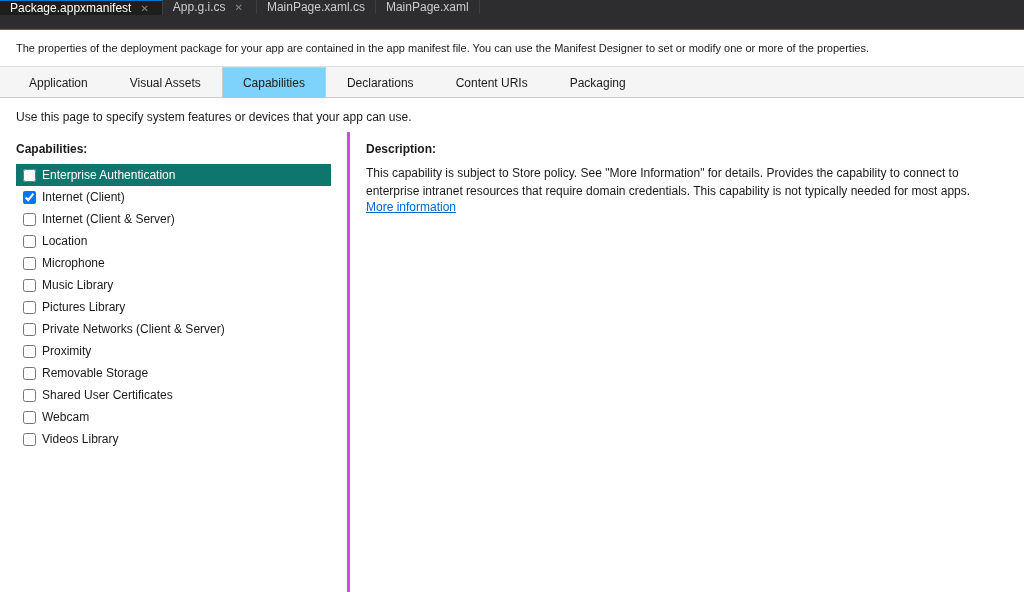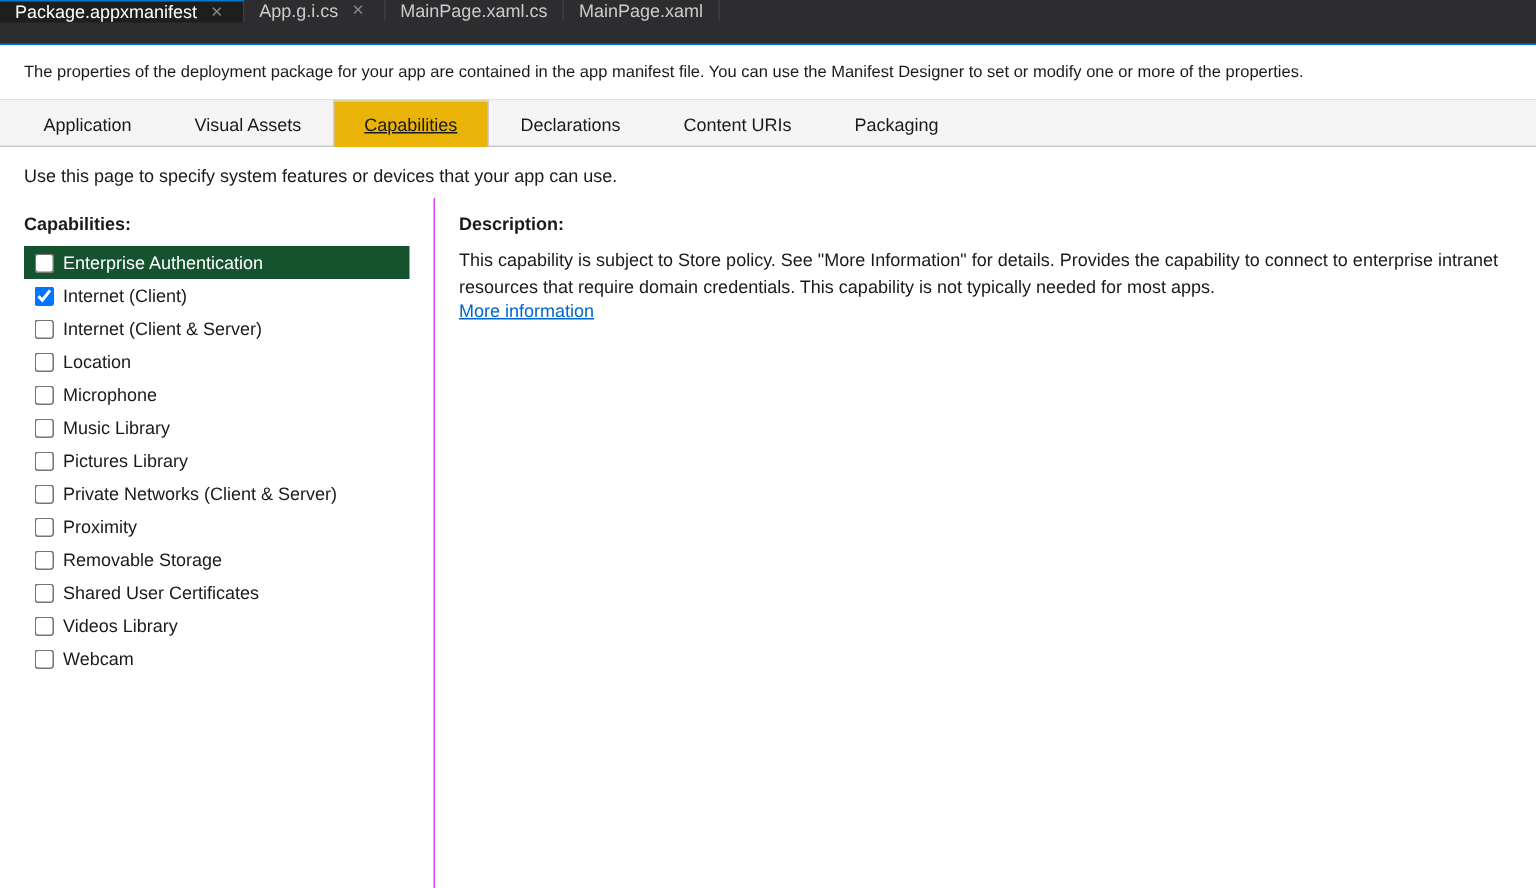--- a/index.html
+++ b/index.html
@@ -72,69 +72,68 @@
       padding: 8px 20px;
       font-size: 12px;
       cursor: pointer;
       color: #1a1a1a;
       border: 1px solid transparent;
       border-bottom: none;
       margin-bottom: -1px;
       background: transparent;
     }
     .nav-tab.active {
-      background: #eab308;
+      background: #7dd3fc;
       border-color: #ccc;
       border-bottom-color: #fff;
       font-weight: normal;
-      text-decoration: underline;
     }
 
     
     .page-desc {
       padding: 12px 16px 8px 16px;
       font-size: 12px;
       color: #1a1a1a;
       background: #fff;
     }
 
     
     .content-area {
       display: flex;
       flex: 1;
       background: #fff;
       padding: 0;
     }
 
     
     .left-panel {
-      width: 290px;
+      width: 350px;
       padding: 10px 16px;
-      border-right: 1px solid #d946ef;
+      border-right: 3px solid #d946ef;
       overflow-y: auto;
     }
 
     .section-title {
       font-weight: bold;
       font-size: 12px;
       margin-bottom: 8px;
       color: #1a1a1a;
     }
 
     .capability-item {
       display: flex;
       align-items: center;
       padding: 3px 6px;
       cursor: pointer;
       font-size: 12px;
       gap: 6px;
       border: 1px solid transparent;
     }
     .capability-item.selected {
-      background: #14532d;
+      background: #0f766e;
       color: #fff;
     }
     .capability-item input[type="checkbox"] {
       width: 13px;
       height: 13px;
       cursor: pointer;
       flex-shrink: 0;
     }
     .capability-item label {
       cursor: pointer;
@@ -251,25 +250,25 @@
           <div class="capability-item">
             <input type="checkbox" style="">
             <label>Removable Storage</label>
           </div>
           <div class="capability-item">
             <input type="checkbox" style="">
             <label>Shared User Certificates</label>
           </div>
           <div class="capability-item">
             <input type="checkbox" style="">
+            <label>Webcam</label>
+          </div>
+          <div class="capability-item">
+            <input type="checkbox" style="">
             <label>Videos Library</label>
-          </div>
-          <div class="capability-item">
-            <input type="checkbox" style="">
-            <label>Webcam</label>
           </div>
         </div>
     </div>
 
     <div class="right-panel">
       <div class="section-title">Description:</div>
       <div class="description-text">This capability is subject to Store policy. See "More Information" for details. Provides the capability to connect to enterprise intranet resources that require domain credentials. This capability is not typically needed for most apps.</div>
       <a class="more-info-link" href="#">More information</a>
     </div>
   </div>

